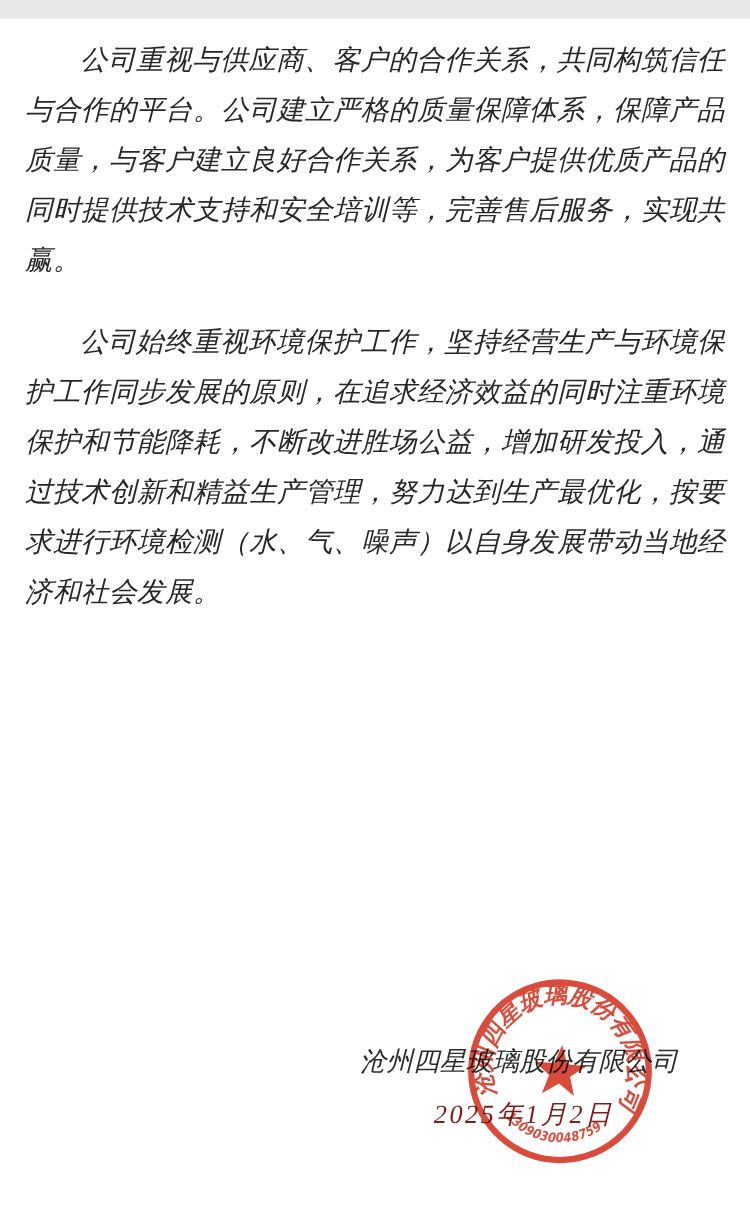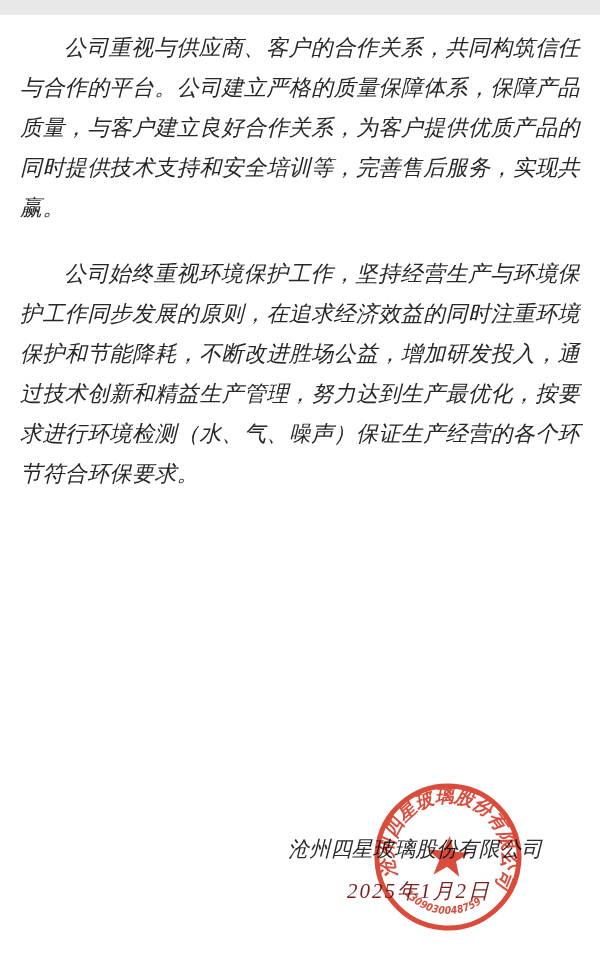--- a/index.html
+++ b/index.html
@@ -71,21 +71,21 @@
     letter-spacing: 0.3px;
   }
 </style>
 </head>
 <body>
 
 <div class="page">
 
   <div class="content">
     <p>公司重视与供应商、客户的合作关系，共同构筑信任与合作的平台。公司建立严格的质量保障体系，保障产品质量，与客户建立良好合作关系，为客户提供优质产品的同时提供技术支持和安全培训等，完善售后服务，实现共赢。</p>
-    <p>公司始终重视环境保护工作，坚持经营生产与环境保护工作同步发展的原则，在追求经济效益的同时注重环境保护和节能降耗，不断改进胜场公益，增加研发投入，通过技术创新和精益生产管理，努力达到生产最优化，按要求进行环境检测（水、气、噪声）保证生产经营的各个环节符合环保要求。</p>
+    <p>公司始终重视环境保护工作，坚持经营生产与环境保护工作同步发展的原则，在追求经济效益的同时注重环境保护和节能降耗，不断改进胜场公益，增加研发投入，通过技术创新和精益生产管理，努力达到生产最优化，按要求进行环境检测（水、气、噪声）以自身发展带动当地经济和社会发展。</p>
   </div>
 
   <div class="sig-company">沧州四星玻璃股份有限公司</div>
   <div class="sig-date">2025年1月2日</div>
 
   <svg class="seal" viewBox="0 0 160 160" xmlns="http://www.w3.org/2000/svg" aria-hidden="true">
     <defs>
       <path id="sealTopArc" d="M 30.2 103.3 A 55 55 0 1 1 129.8 103.3" fill="none"></path>
       <path id="sealBottomArc" d="M 39.7 120.3 A 57 57 0 0 0 120.3 120.3" fill="none"></path>
     </defs>

